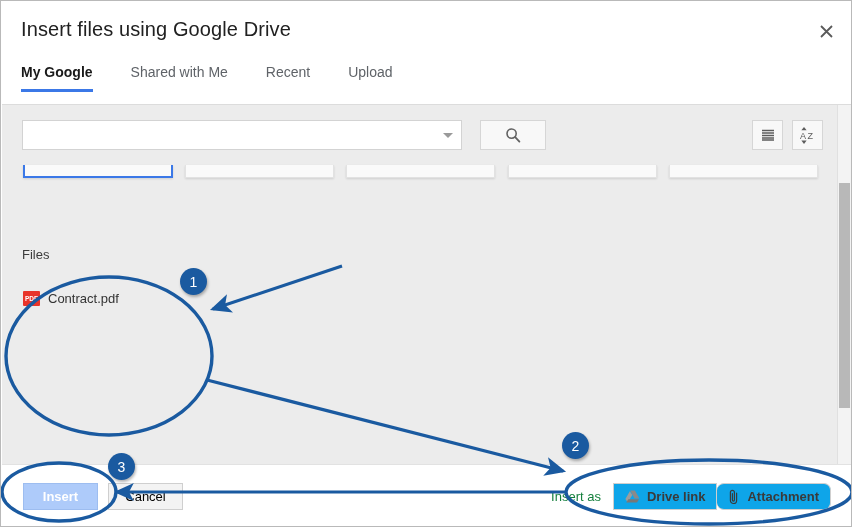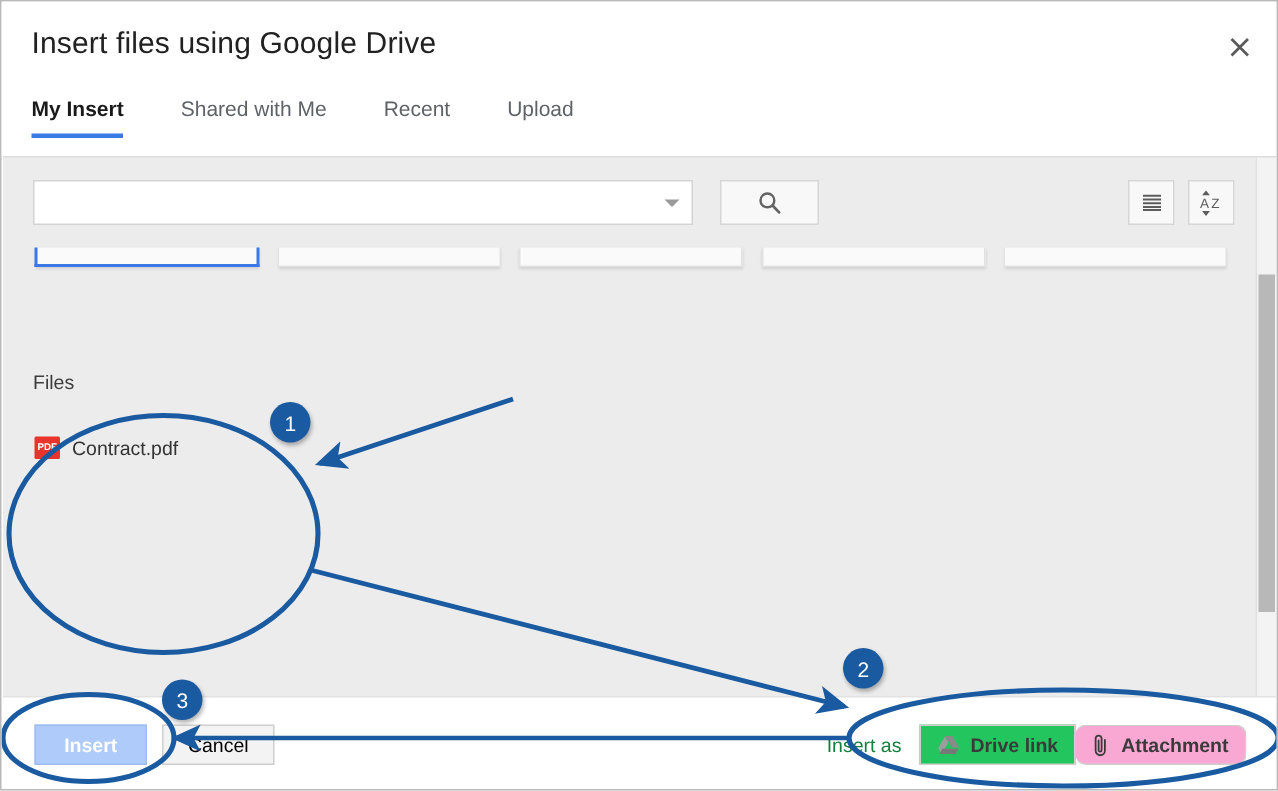--- a/index.html
+++ b/index.html
@@ -271,22 +271,22 @@
     padding: 0 11px;
     display: flex; align-items: center;
     border: 1px solid #cfcfcf;
     box-sizing: border-box;
     font-size: 13px;
     color: #3a3a3a;
     font-weight: bold;
     cursor: pointer;
     white-space: nowrap;
   }
-  .seg.selected { background: #22c55e; }
-  .seg.plain { background: #f9a8d4; border-left: none; border-radius: 7px; }
+  .seg.selected { background: #0ea5e9; }
+  .seg.plain { background: #0ea5e9; border-left: none; border-radius: 7px; }
   .seg .glyph { margin-right: 7px; display: flex; align-items: center; }
 
   
   .overlay {
     position: absolute; left: 0; top: 0;
     width: 852px; height: 527px;
     pointer-events: none;
   }
   .badge {
     position: absolute;
@@ -310,21 +310,21 @@
   <div class="dialog-header">
     <div class="dialog-title">Insert files using Google Drive</div>
     <div class="close-btn">
       <svg width="13" height="13" viewBox="0 0 13 13" aria-hidden="true">
         <path d="M1 1 L12 12 M12 1 L1 12" stroke="#5a5a5a" stroke-width="1.8" fill="none"></path>
       </svg>
     </div>
 
     <div class="tabs">
       <div class="tab active">
-        <span>My Insert</span>
+        <span>My Google</span>
       </div>
       <div class="tab">
         <span>Shared with Me</span>
       </div>
       <div class="tab">
         <span>Recent</span>
       </div>
       <div class="tab">
         <span>Upload</span>
       </div>

